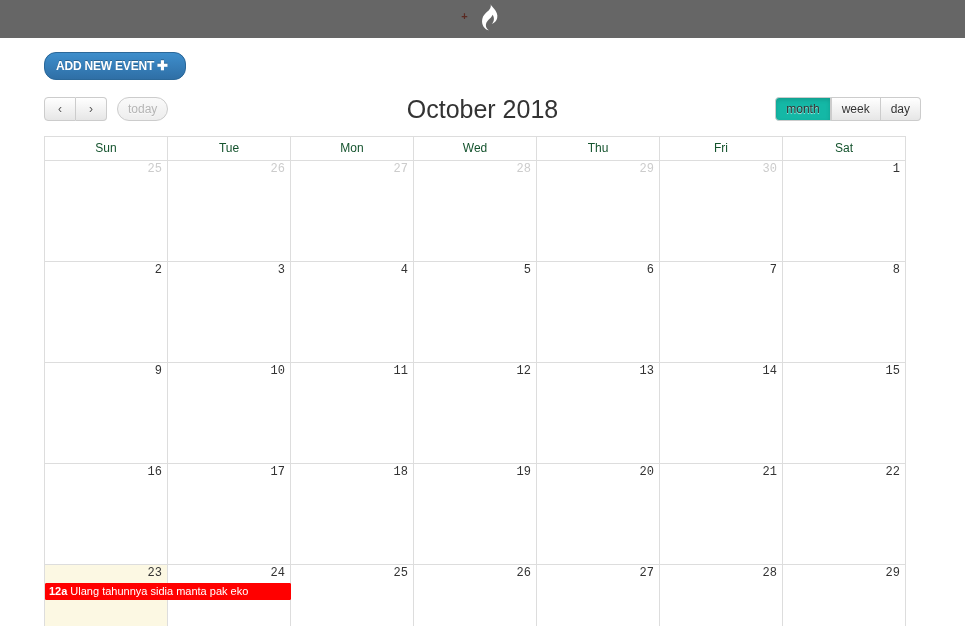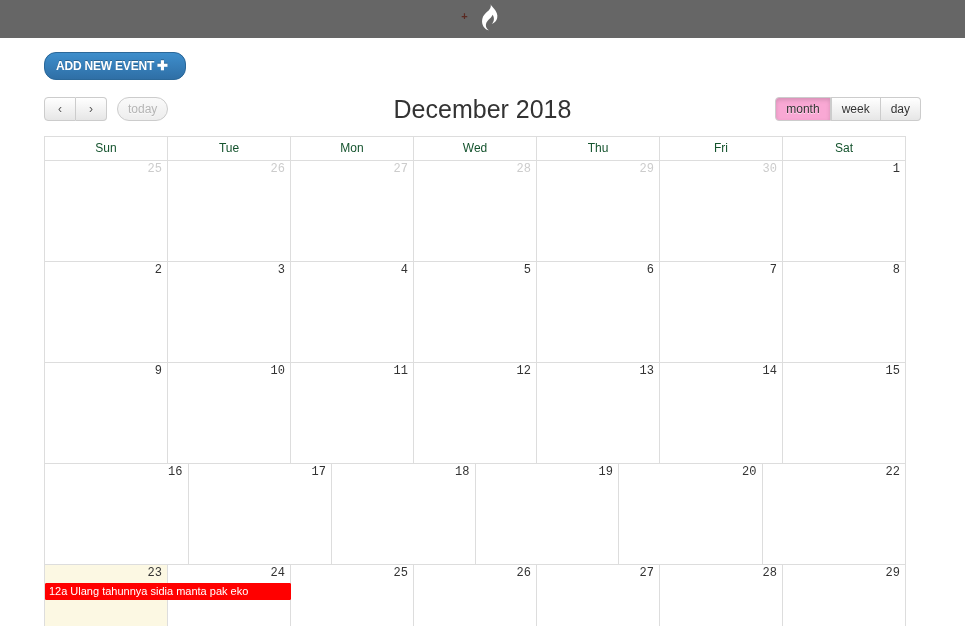--- a/index.html
+++ b/index.html
@@ -87,21 +87,21 @@
   .btn-group .fc-btn:last-child  { border-radius: 0 4px 4px 0; border-left: none; }
   .btn-group .fc-btn:only-child  { border-radius: 12px; border-left: 1px solid #ccc; align-items: center; }
   .chev { font-size: 12px; color: #555; width: 10px; text-align: center; }
   .btn-today {
     border-radius: 4px;
     color: #b5b5b5;
     cursor: default;
     background-image: linear-gradient(to bottom, #fafafa, #ededed);
   }
   .fc-btn.active {
-    background: #f9a8d4;
+    background: #14b8a6;
     background-image: none;
     color: #333333;
     box-shadow: inset 0 2px 4px rgba(0,0,0,.15);
     justify-content: flex-end;
   }
 
   .cal-title {
     position: absolute;
     left: 0; right: 0;
     text-align: center;
@@ -168,21 +168,21 @@
     color: #ffffff;
     font-size: 11px;
     line-height: 12px;
     padding: 1px 2px 2px 3px;
     white-space: nowrap;
     overflow: hidden;
     cursor: pointer;
     pointer-events: auto;
     border-radius: 1px;
   }
-  .event .etime { font-weight: normal; margin-right: 3px; }
+  .event .etime { font-weight: bold; margin-right: 3px; }
 </style>
 </head>
 <body>
 
 <div class="navbar">
   <div class="brand">
     <span class="brand-plus">+</span>
     <span class="brand-flame">
       <svg width="32" height="32" viewBox="0 0 32 32">
         <path d="M18.6 2.2c.9 3.4-1.1 5.4-3.2 7.4-2.1 2-4.4 4-5.1 7.3-1.3 6 2.6 10.6 6.6 11.4-2.1-1.4-3.3-3.3-3-5.8.3-2.6 2.2-4.3 4-6 1.1-1.1 2.2-2.3 2.7-3.8.9 1.4 1.4 2.9 1.3 4.6-.1 1.8-.9 3.4-2.1 4.8 2.6-1 4.8-3.3 5.4-6.1.8-3.5-.8-6.5-2.9-9.1-1.4-1.7-3-3.2-3.7-4.7z" fill="#ffffff"></path>
@@ -210,21 +210,21 @@
           <span class="chev">›</span>
         </div>
       </div>
       <div class="btn-group">
         <div class="fc-btn btn-today">
           <span>today</span>
         </div>
       </div>
     </div>
 
-    <div class="cal-title">December 2018</div>
+    <div class="cal-title">October 2018</div>
 
     <div class="tb-right">
       <div class="btn-group">
         <div class="fc-btn active">
           <span>month</span>
         </div>
         <div class="fc-btn">
           <span>week</span>
         </div>
         <div class="fc-btn">
@@ -327,20 +327,23 @@
           <div class="daycell">
             <div class="daynum">18</div>
           </div>
           <div class="daycell">
             <div class="daynum">19</div>
           </div>
           <div class="daycell">
             <div class="daynum">20</div>
           </div>
           <div class="daycell">
+            <div class="daynum">21</div>
+          </div>
+          <div class="daycell">
             <div class="daynum">22</div>
           </div>
           <div class="events-layer"></div>
         </div>
         <div class="cal-row last">
           <div class="daycell today">
             <div class="daynum">23</div>
           </div>
           <div class="daycell">
             <div class="daynum">24</div>

